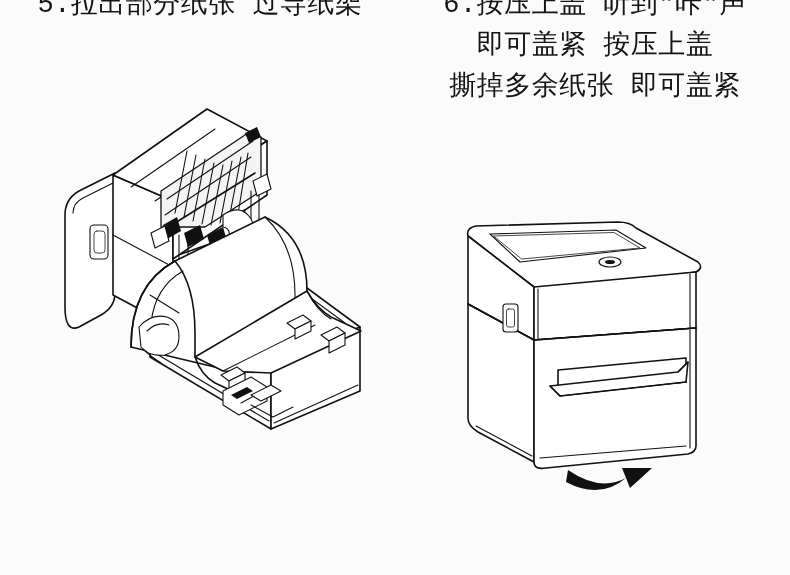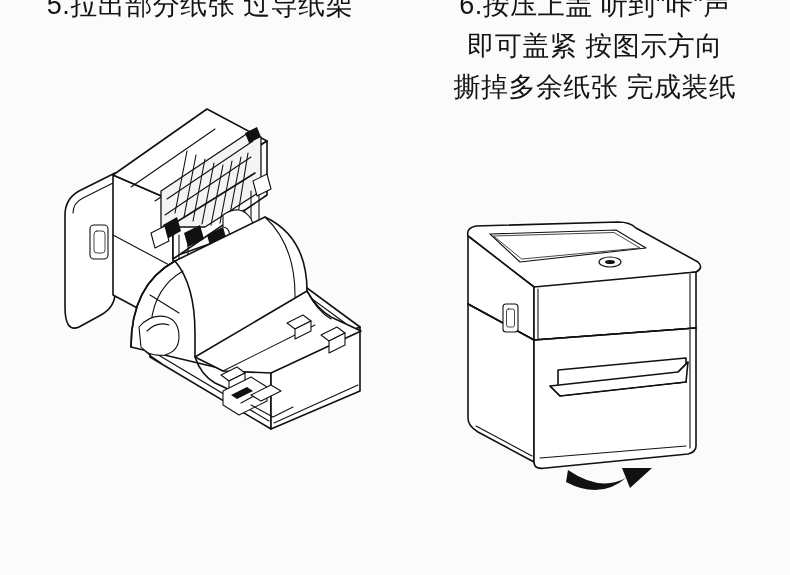--- a/index.html
+++ b/index.html
@@ -4,21 +4,21 @@
 <style>
   html,body{margin:0;padding:0;}
   body{
     width:790px;height:575px;
     background:#fbfbfb;
     font-family:"Liberation Sans","DejaVu Sans",sans-serif;
     color:#0a0a0a;
     overflow:hidden;
     position:relative;
   }
-  #page{position:absolute;left:0;top:0;width:790px;height:575px;overflow:hidden;}
+  #page{position:absolute;left:0;top:0;width:790px;height:575px;overflow:hidden;font-family:Liberation Mono, monospace;}
 
   
   .caption{position:absolute;font-size:27px;line-height:41px;letter-spacing:.5px;font-weight:500;color:#141414;white-space:nowrap;}
   .caption .line{display:block;}
 
   #caption-left{left:0;top:-15px;width:400px;text-align:center;}
   #caption-right{left:400px;top:-15px;width:390px;text-align:center;}
 
   
   #caption-right .line{text-align:center;}
@@ -41,22 +41,22 @@
 <body>
 
 <div id="page">
 
   <div class="caption" id="caption-left">
     <span class="line">5.拉出部分纸张 过导纸架</span>
   </div>
 
   <div class="caption" id="caption-right">
     <span class="line">6.按压上盖 听到"咔"声</span>
-    <span class="line">即可盖紧 按图示方向</span>
-    <span class="line">撕掉多余纸张 完成装纸</span>
+    <span class="line">即可盖紧 按压上盖</span>
+    <span class="line">撕掉多余纸张 即可盖紧</span>
   </div>
 
   <div class="illus" id="illus-open">
     <svg viewBox="0 0 320 335" xmlns="http://www.w3.org/2000/svg">
 
       <g>
 
         <path class="fillw" d="M95 170 L180 140 L305 232 L216 272 Z"></path>
 
         <path class="fillw" d="M95 170 L95 262 L216 334 L216 272 Z"></path>

